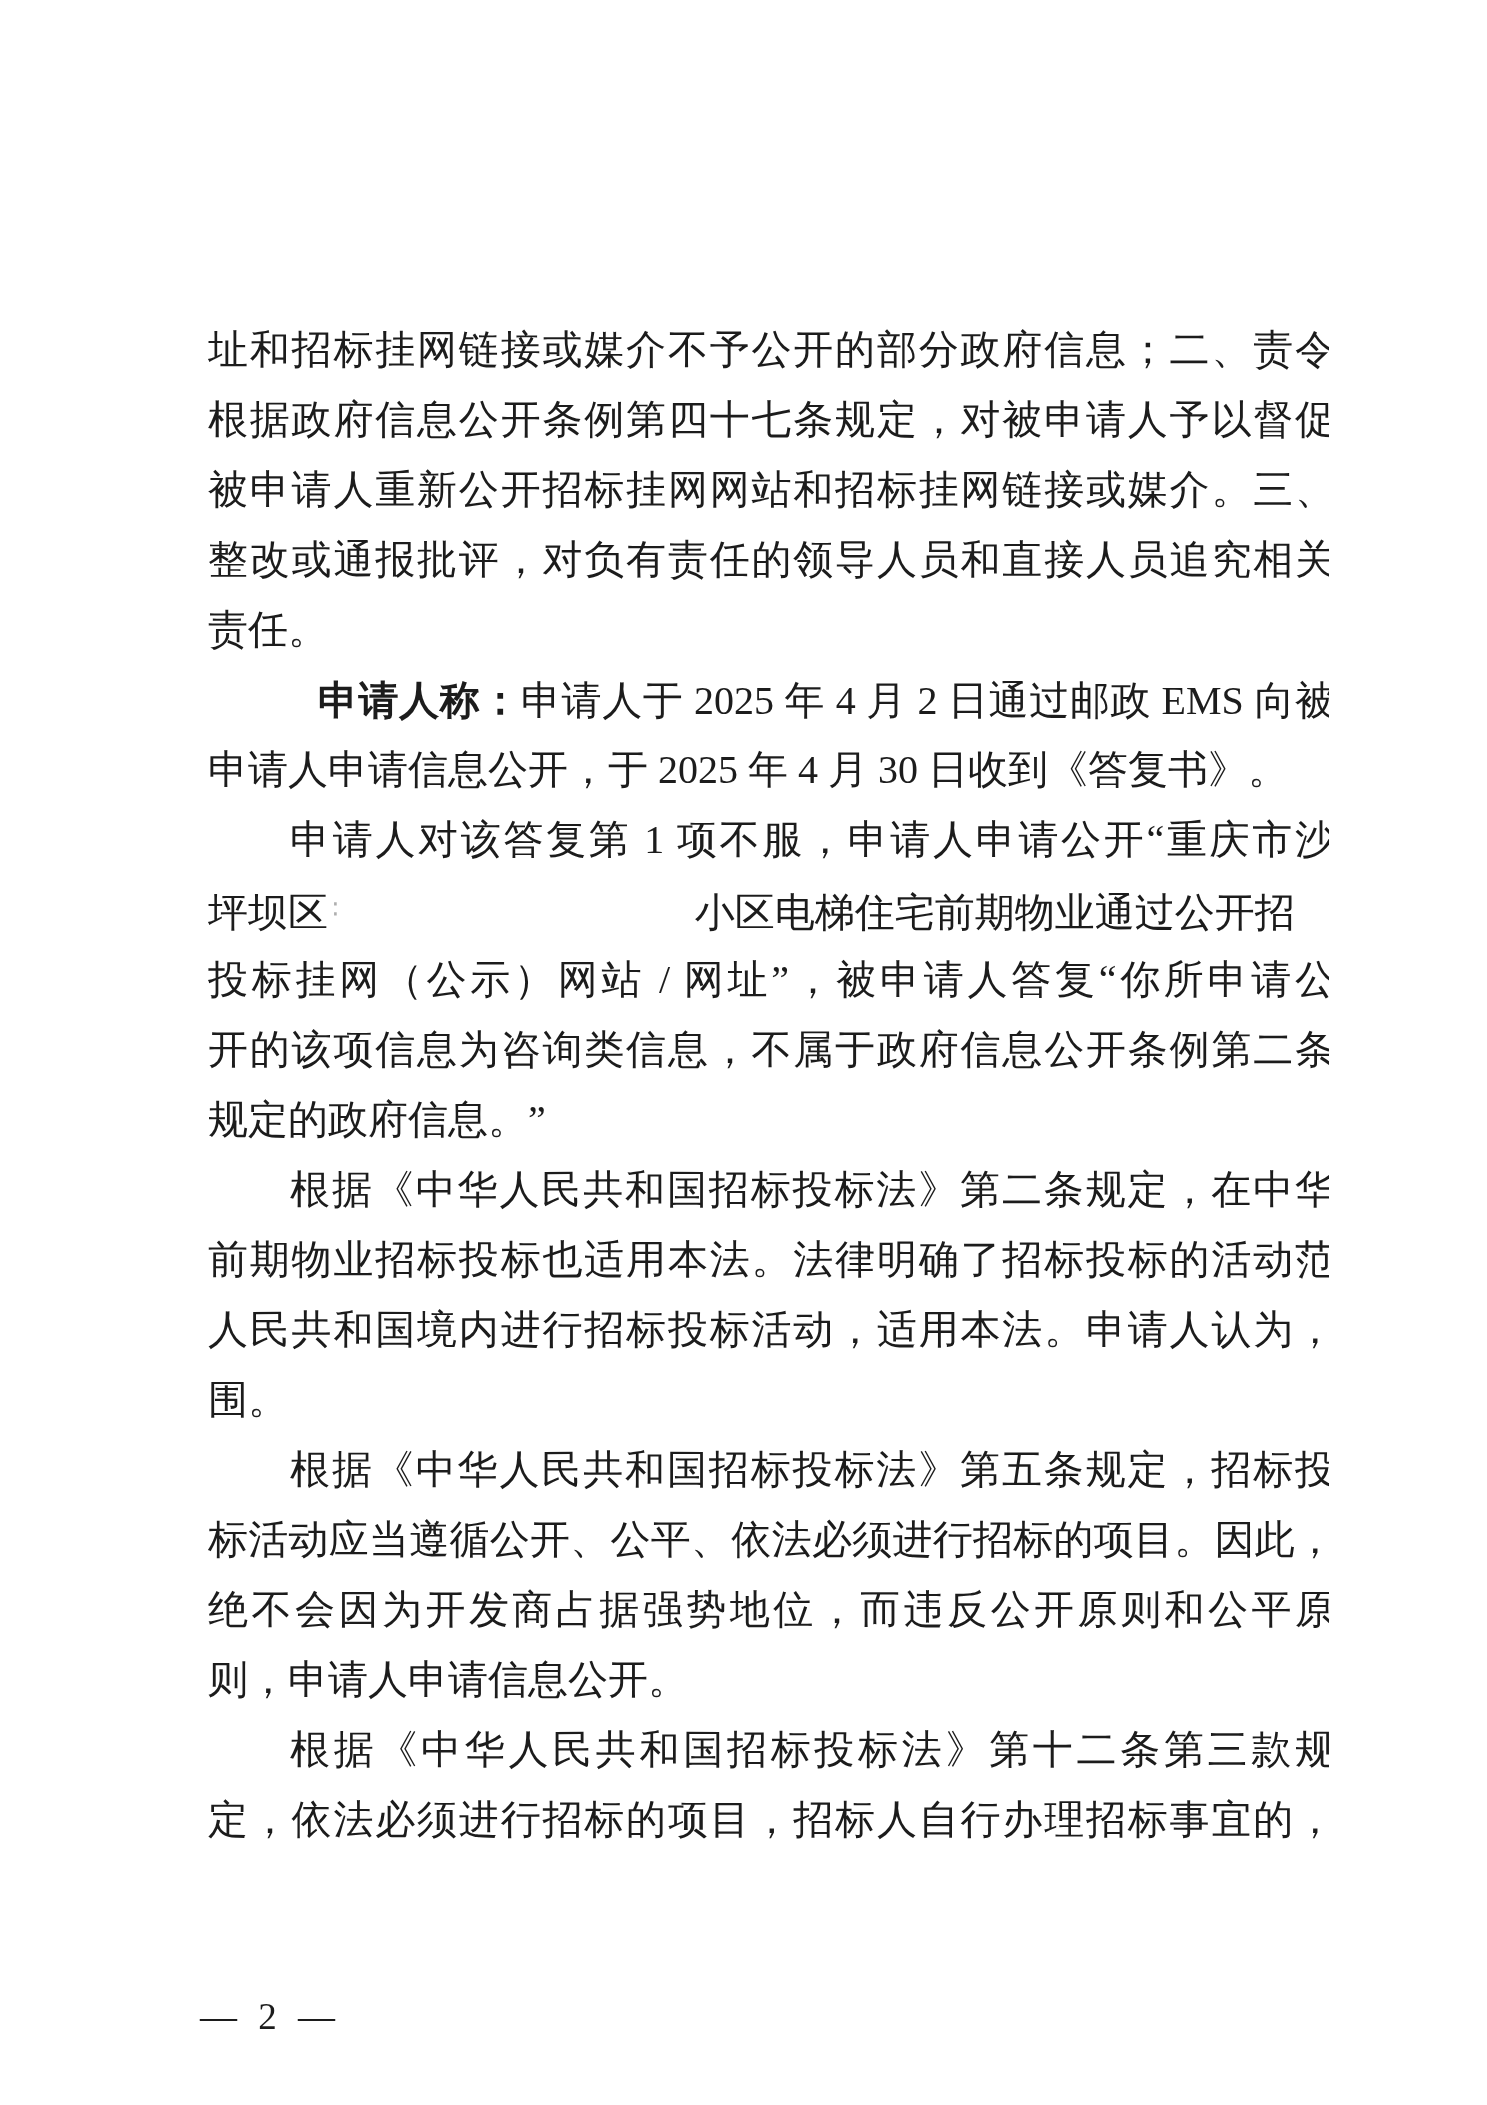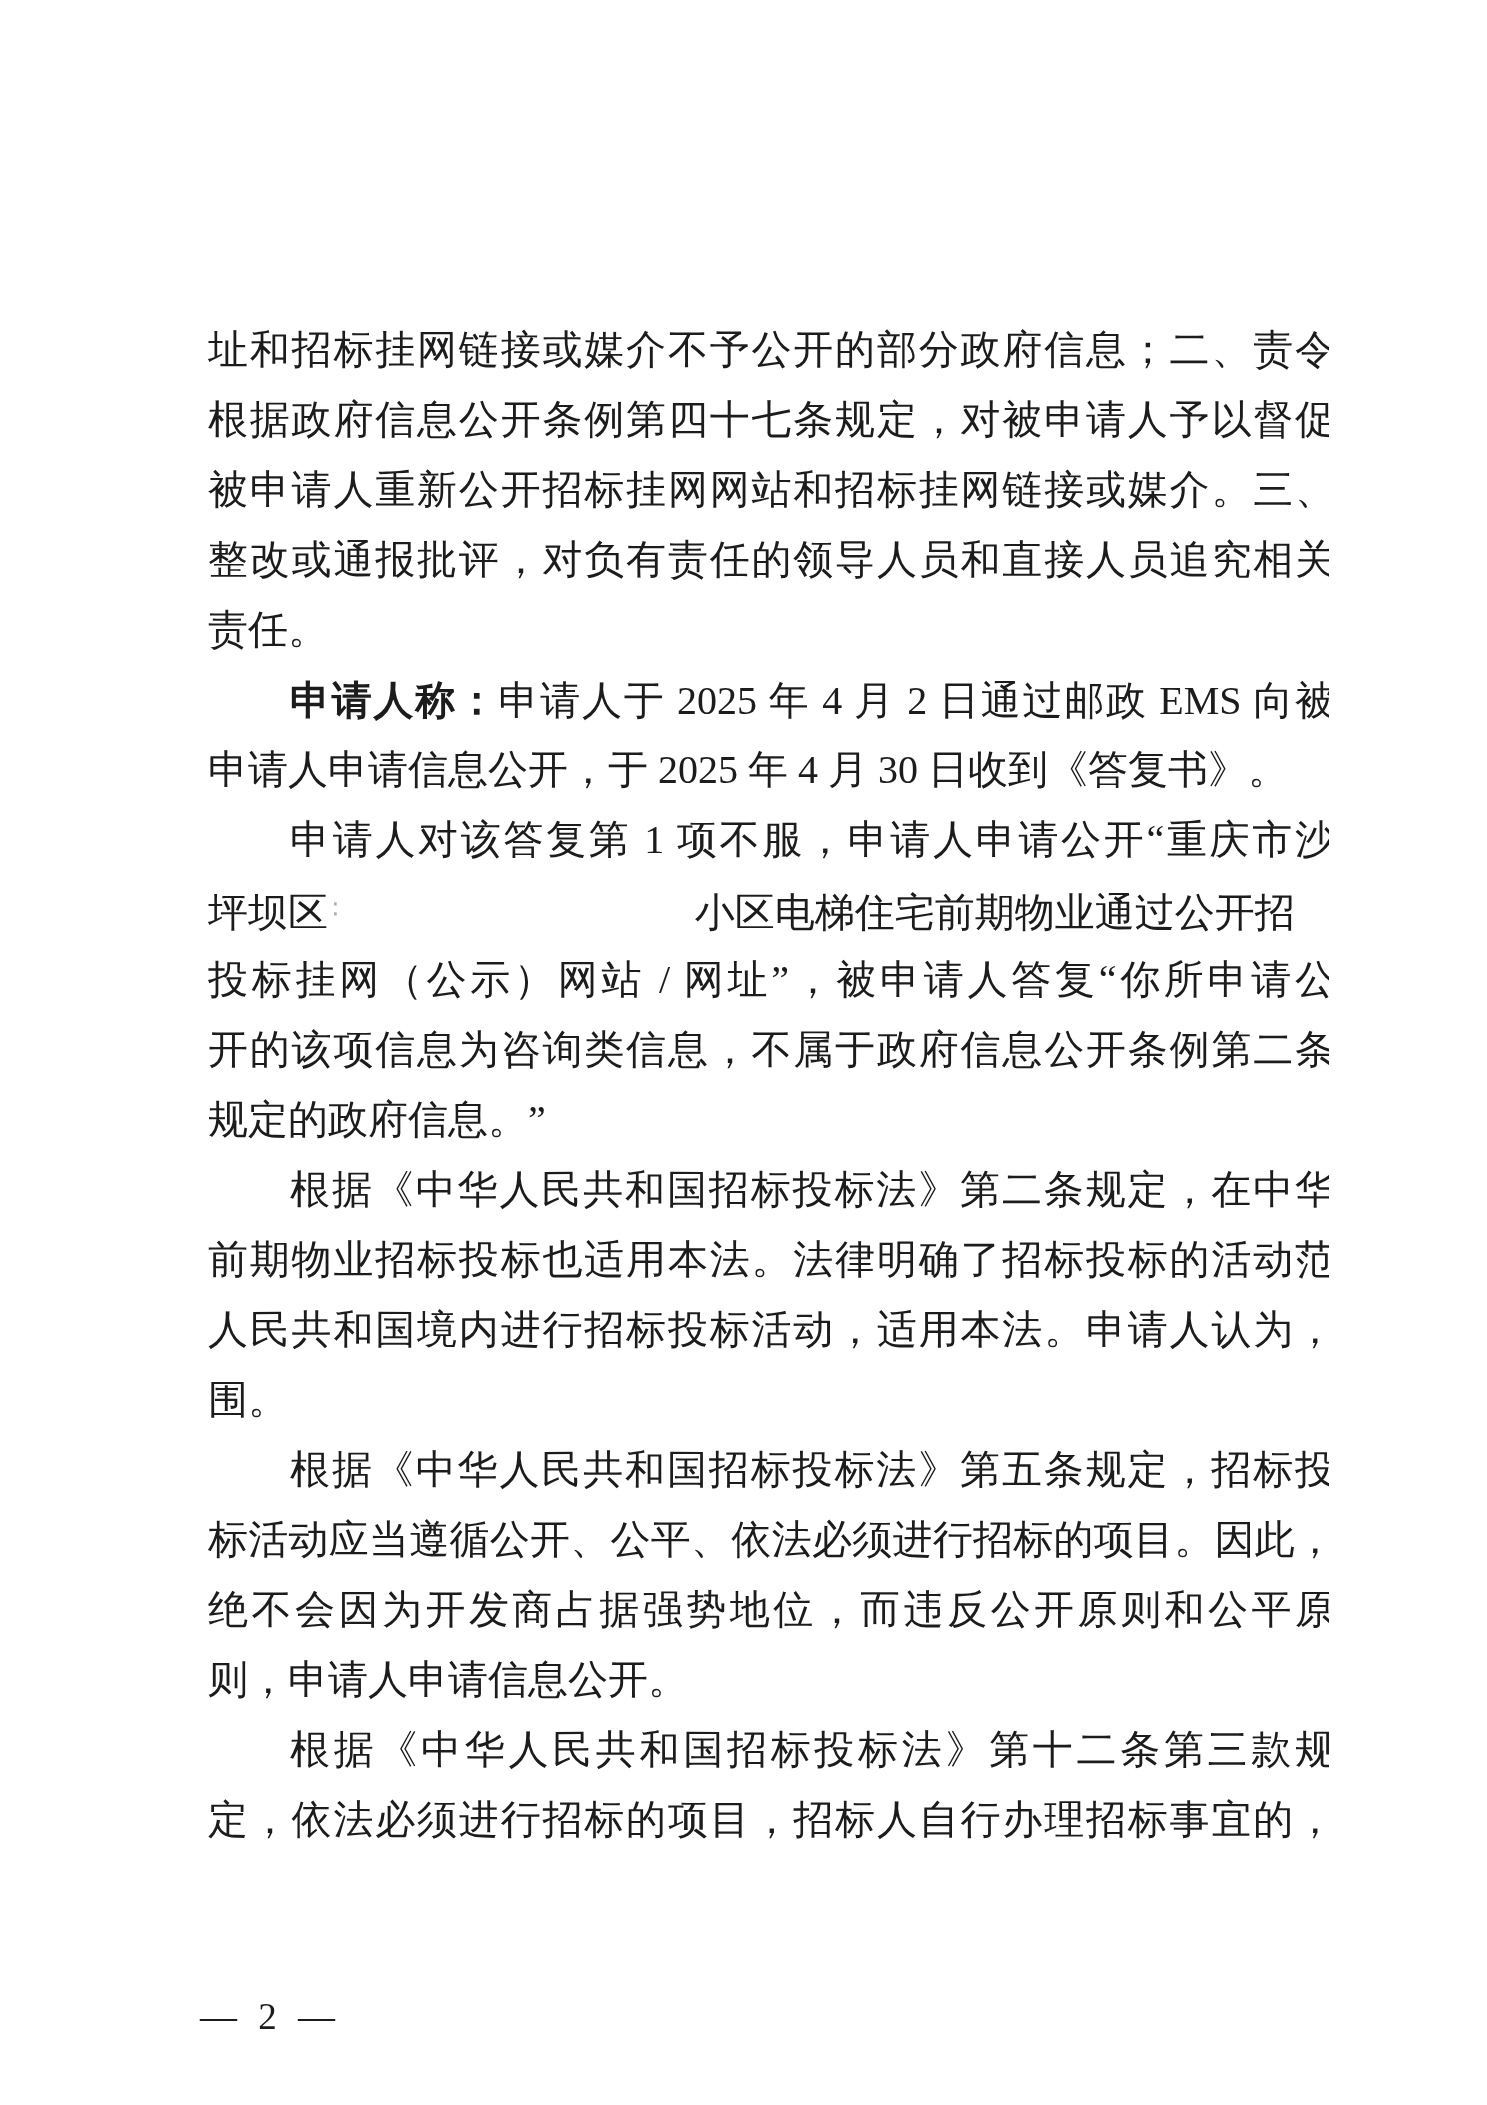--- a/index.html
+++ b/index.html
@@ -53,20 +53,21 @@
   }
   .redaction-artifact {
     opacity: 0.35;
     font-size: 26px;
     vertical-align: 8px;
     padding-left: 4px;
   }
   .bold-lead {
     font-family: "Liberation Sans", "DejaVu Sans", sans-serif;
     font-weight: 700;
+    margin-left: 28px;
   }
   .page-footer {
     position: absolute;
     left: 200px;
     top: 1992px;
     height: 50px;
     line-height: 50px;
     font-size: 37px;
     word-spacing: 12px;
     color: #1c1c1c;

